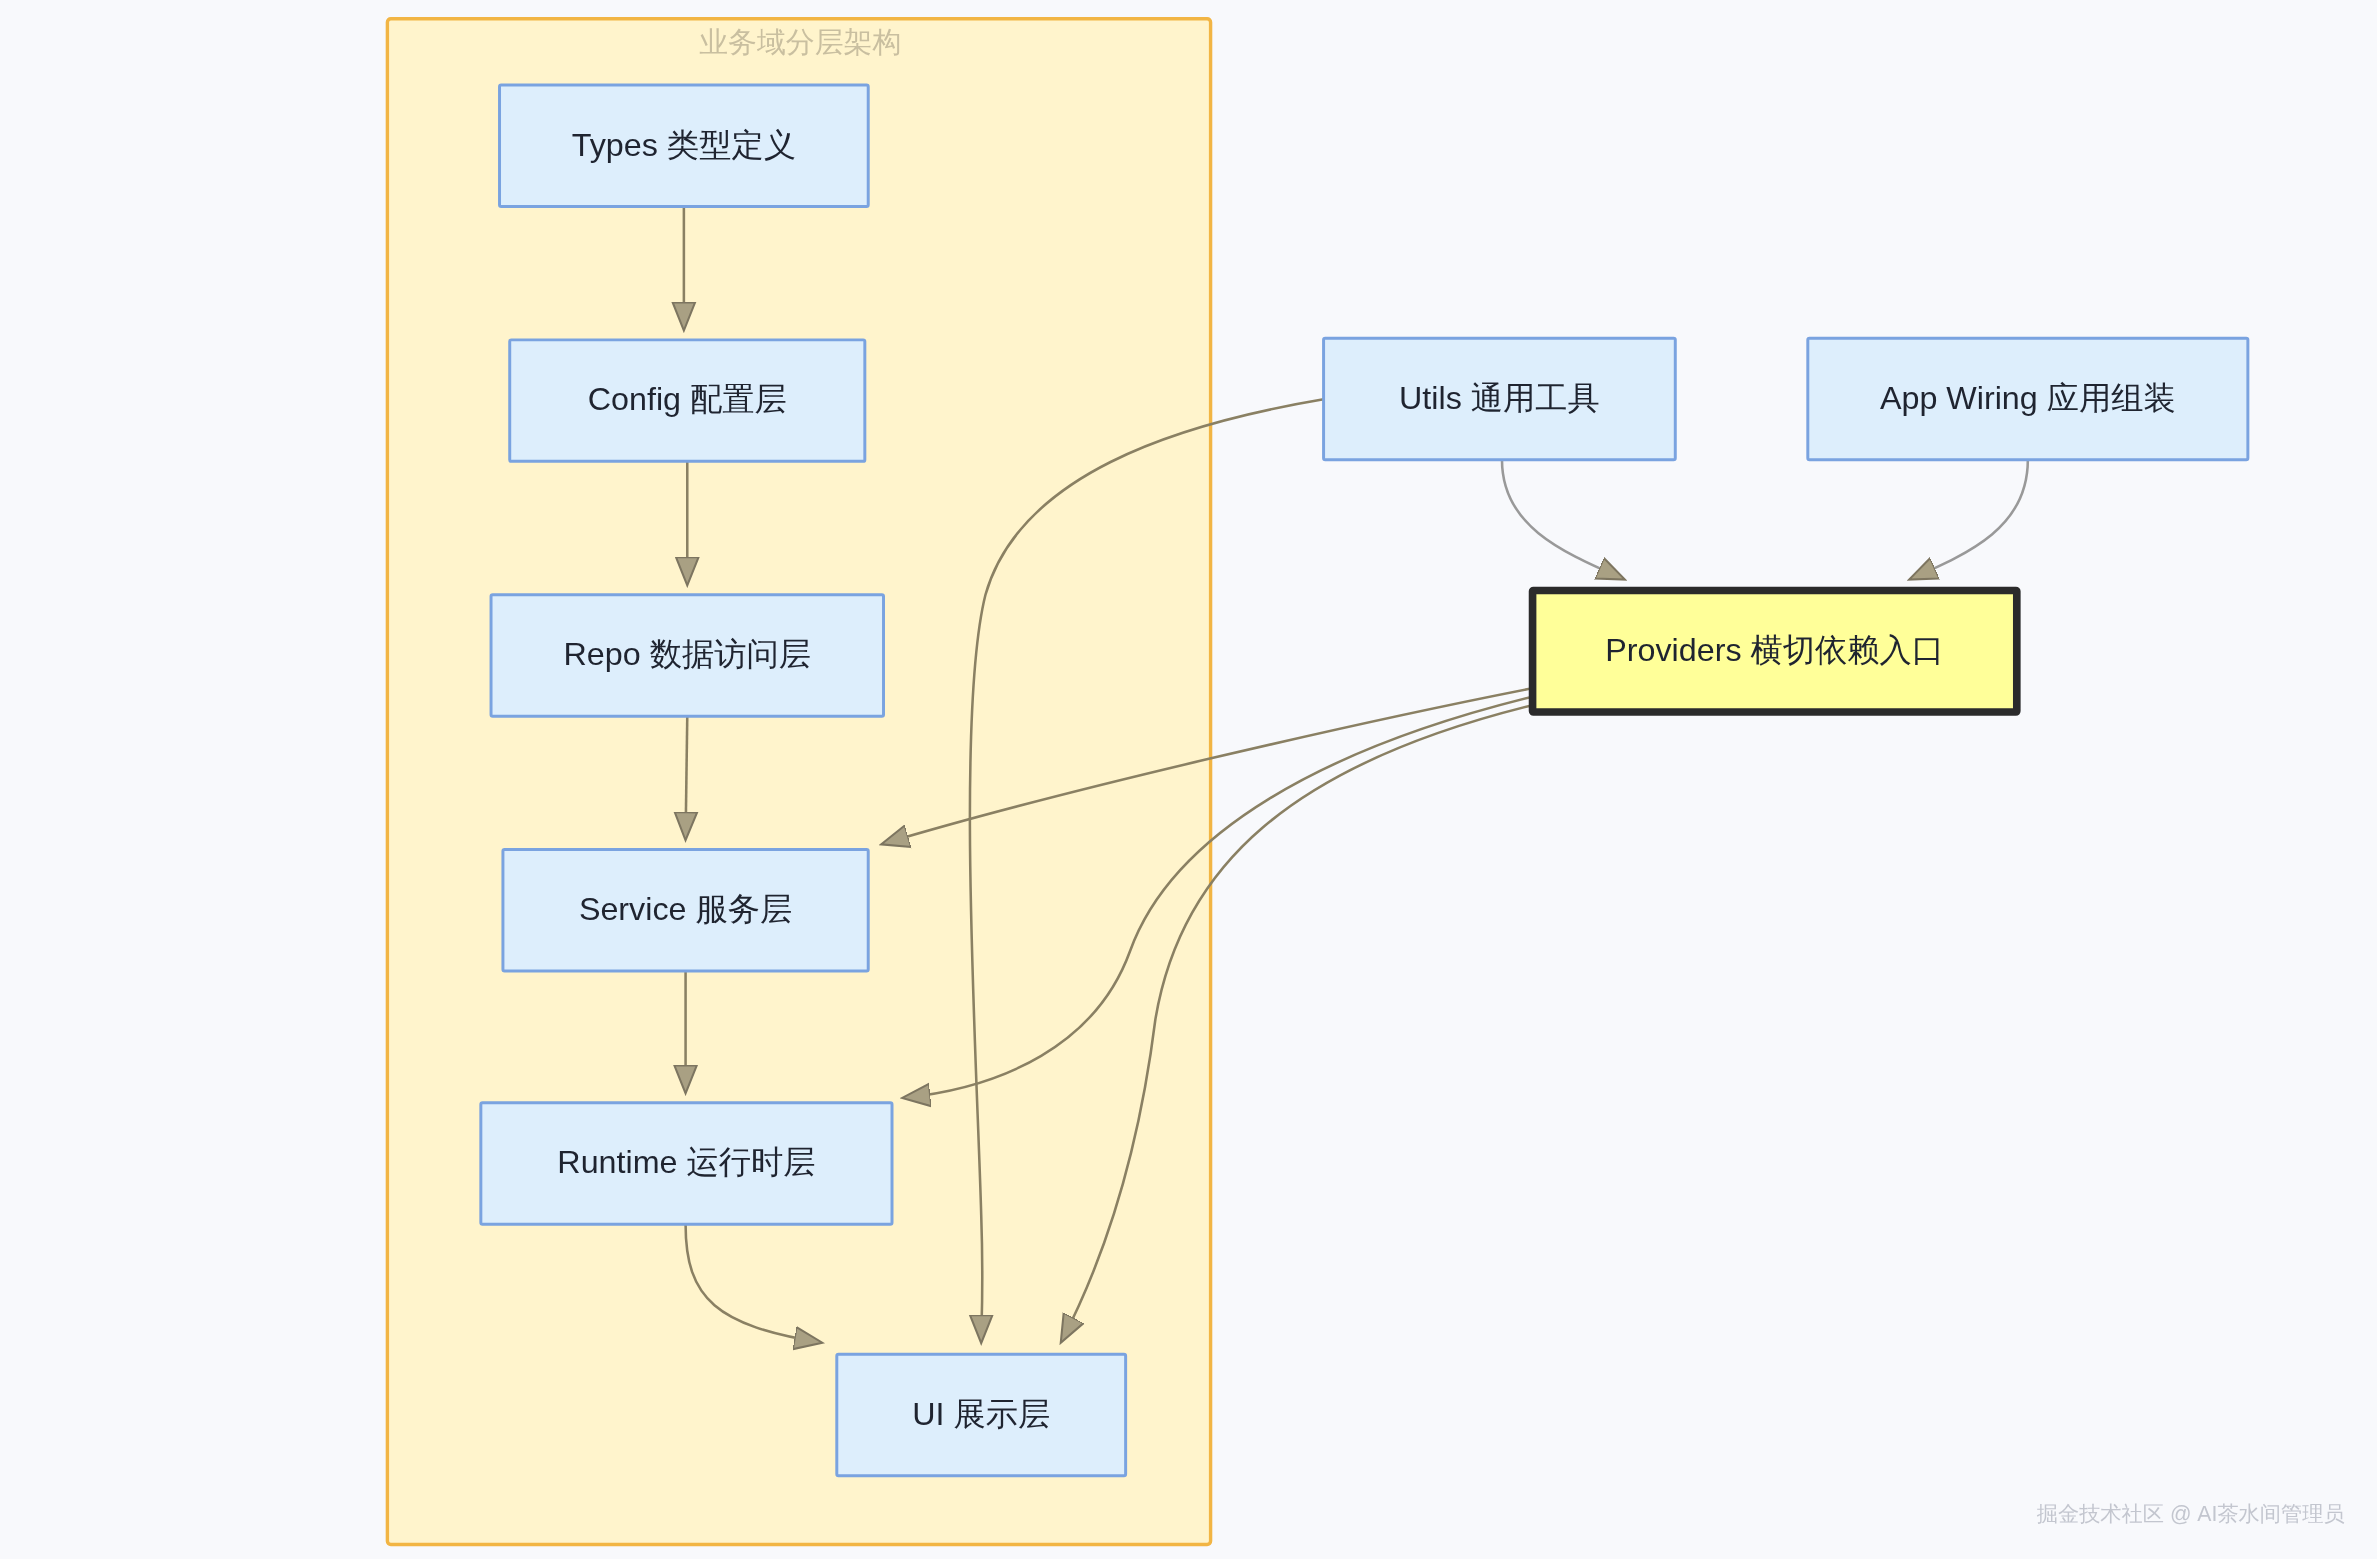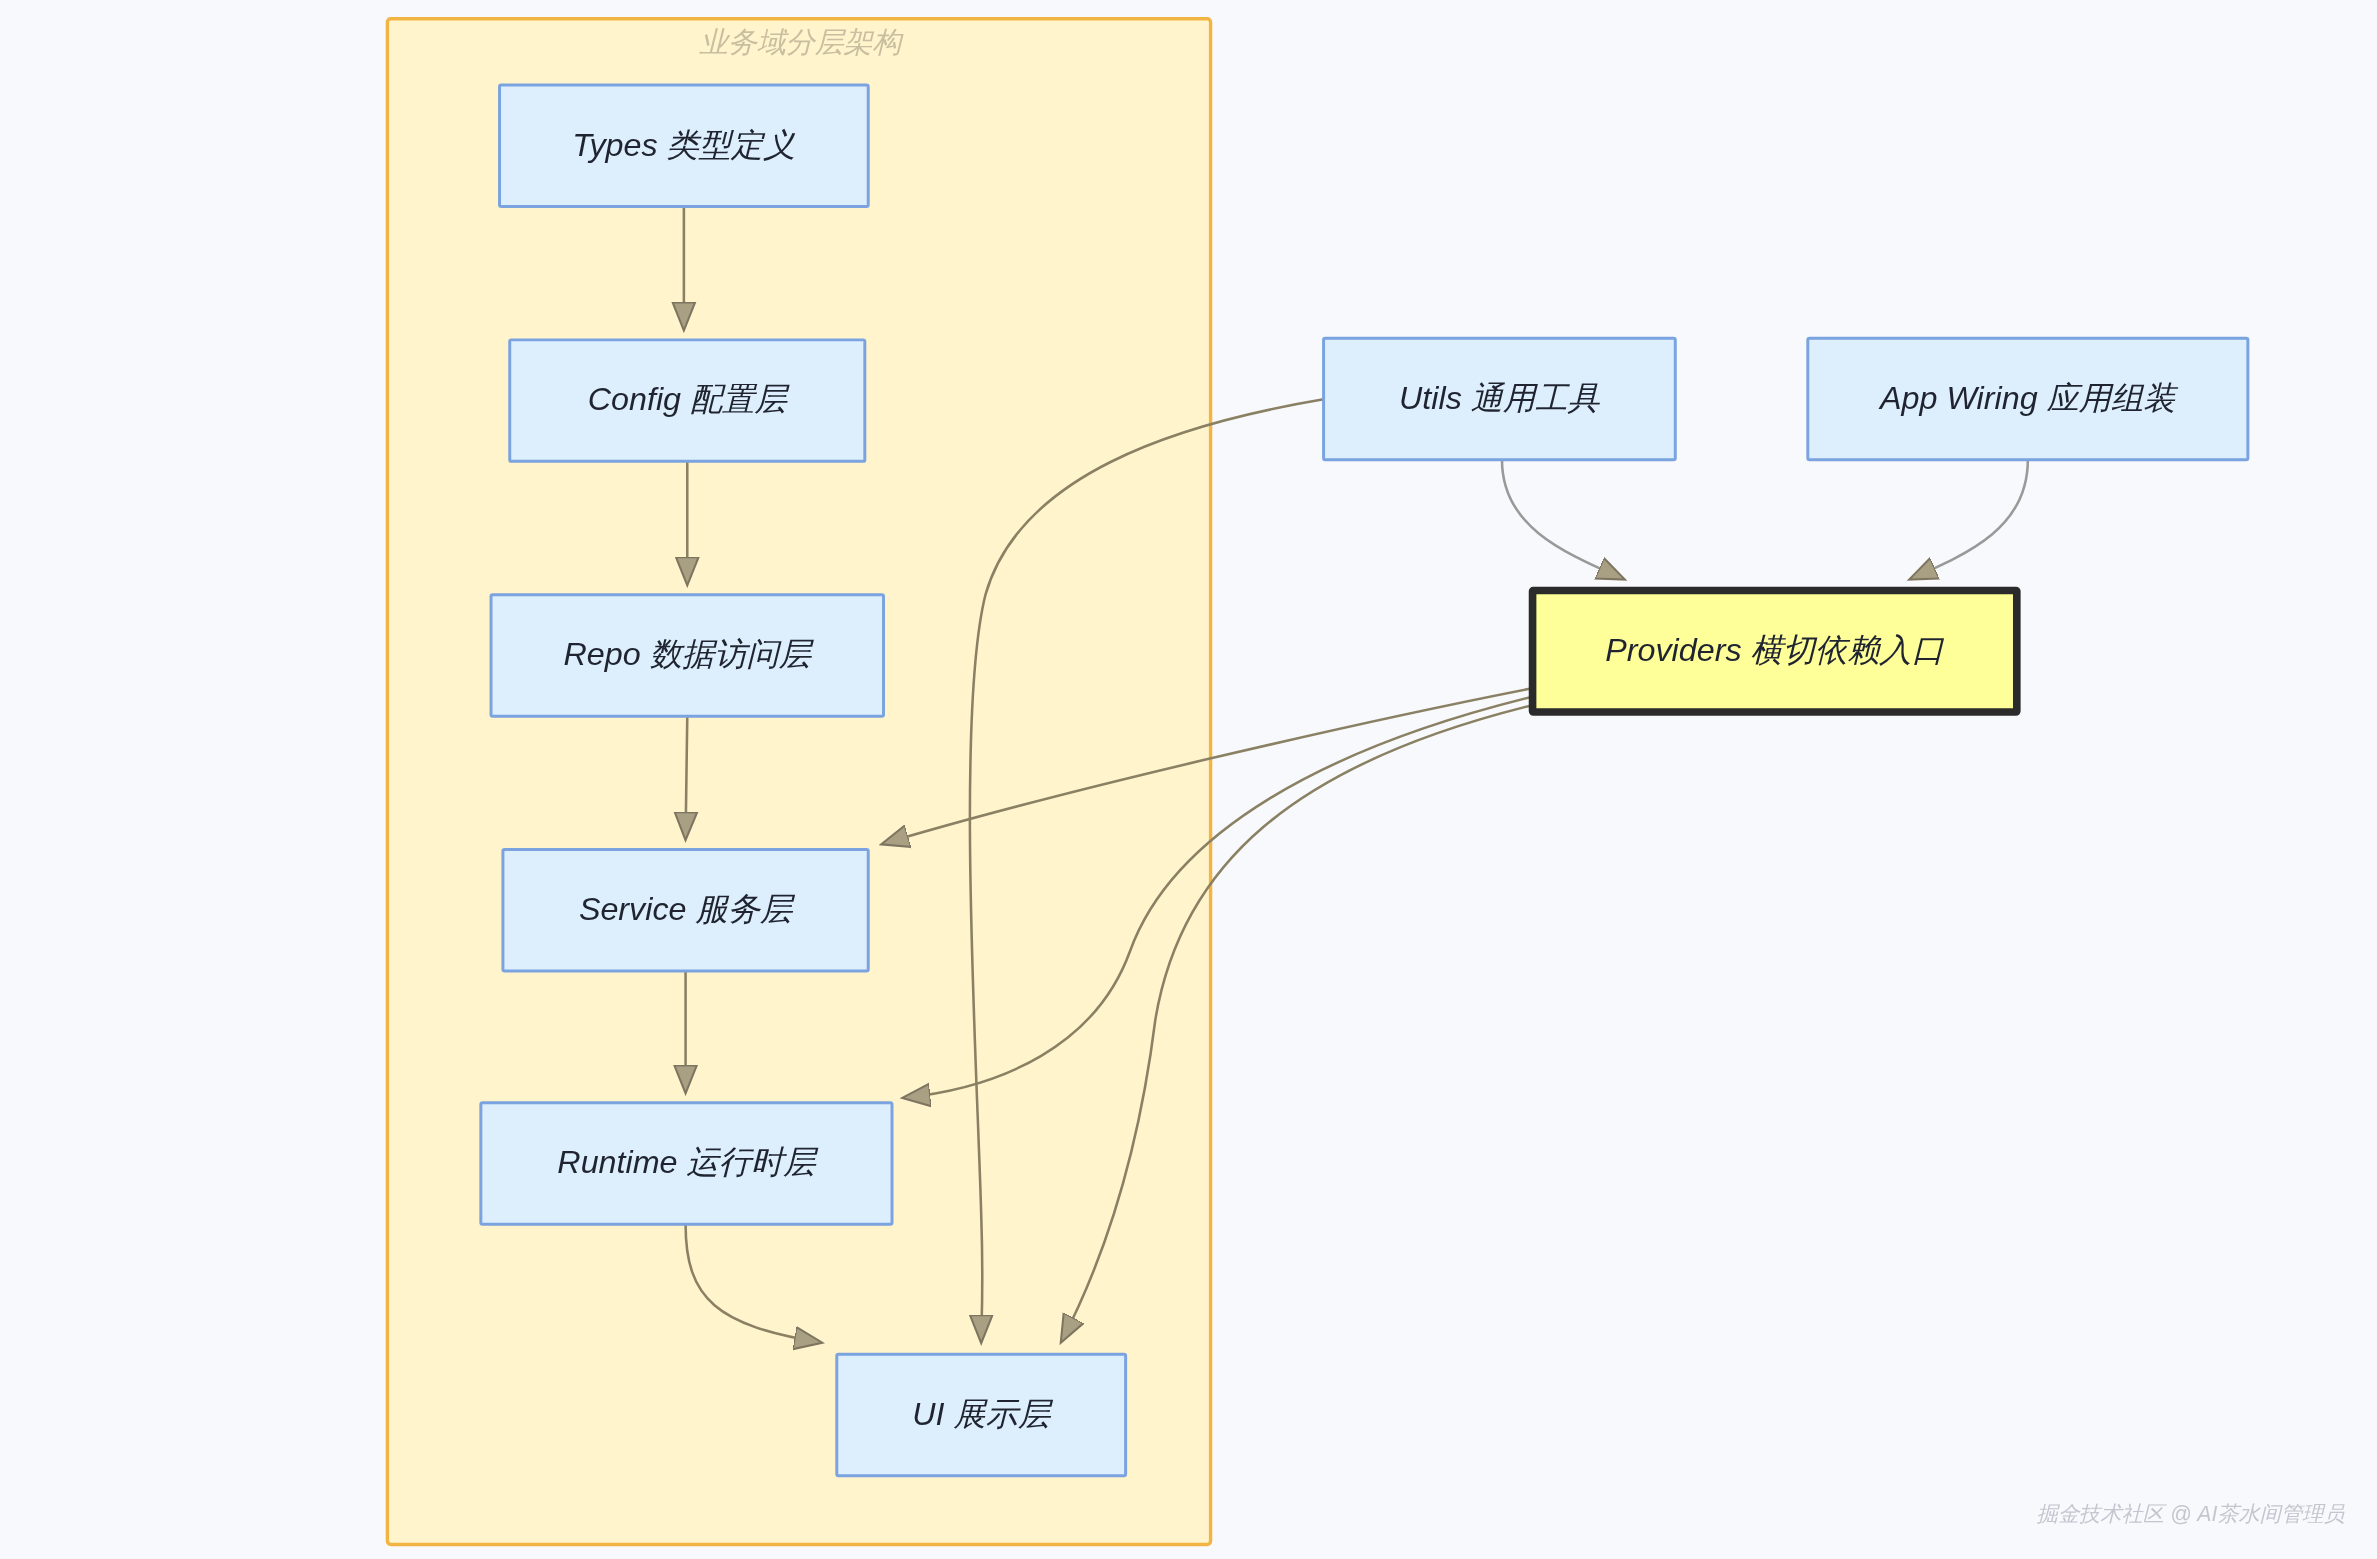--- a/index.html
+++ b/index.html
@@ -12,21 +12,20 @@
     height: 1559px;
     font-family: "Liberation Sans", "DejaVu Sans", sans-serif;
     overflow: hidden;
     position: relative;
   }
   #diagram-root {
     position: absolute;
     inset: 0;
     width: 1887px;
     height: 1559px;
-    font-style: italic;
   }
   svg.flowchart {
     display: block;
     width: 2377px;
     height: 1559px;
     background: #f8f9fc;
   }
   .subgraph-rect {
     fill: #fff4cc;
     stroke: #f2b544;

